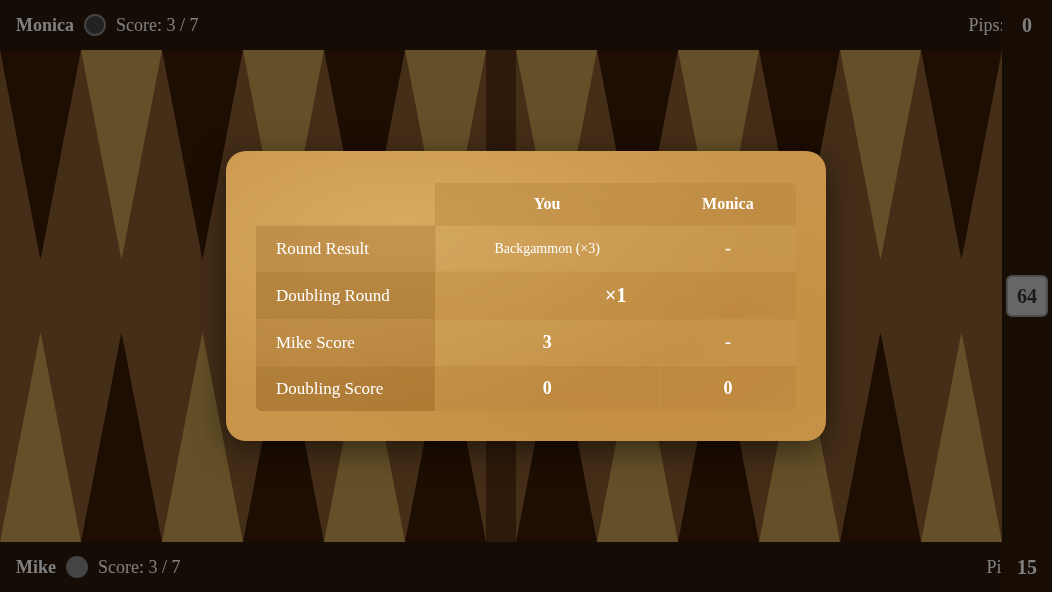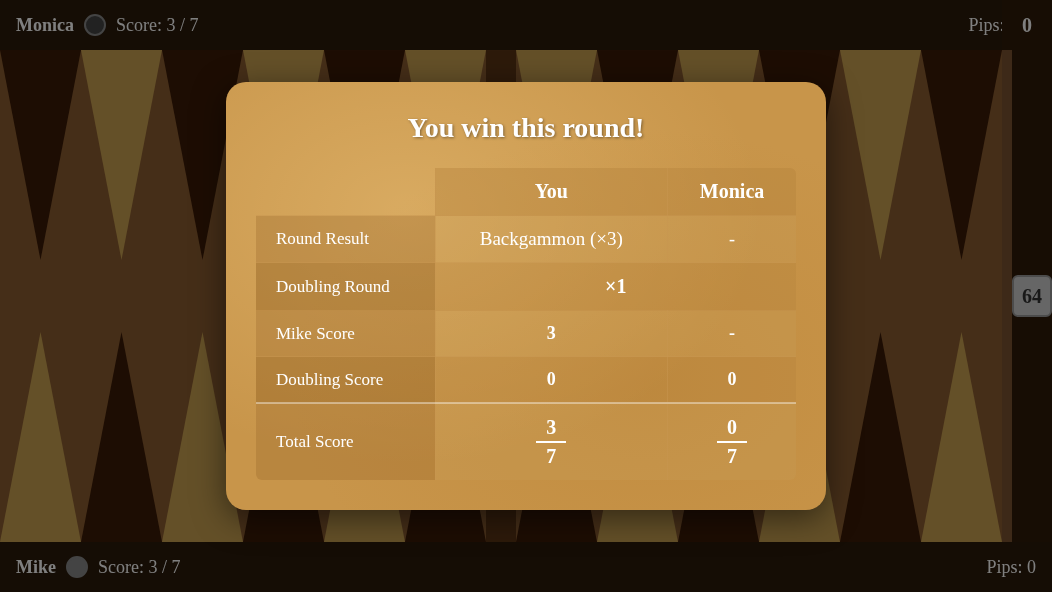--- a/index.html
+++ b/index.html
@@ -132,21 +132,21 @@
 
     .score-table th, .score-table td {
       padding: 12px 16px;
       text-align: center;
       border: 1px solid rgba(200,150,80,0.5);
     }
 
     .score-table thead th {
       background: rgba(180,130,60,0.4);
       color: white;
-      font-size: 20px;
+      font-size: 16px;
       font-weight: bold;
     }
 
     .score-table thead th:first-child {
       background: transparent;
     }
 
     .score-table tbody td:first-child {
       background: rgba(150,100,40,0.3);
       color: white;
@@ -247,21 +247,21 @@
       <div style="flex:1;background:#3a1a06;clip-path:polygon(50% 0%, 0% 100%, 100% 100%);"></div>
       <div style="flex:1;background:#c8a050;clip-path:polygon(50% 0%, 0% 100%, 100% 100%);"></div>
       <div style="flex:1;background:#3a1a06;clip-path:polygon(50% 0%, 0% 100%, 100% 100%);"></div>
       <div style="flex:1;background:#c8a050;clip-path:polygon(50% 0%, 0% 100%, 100% 100%);"></div>
       <div style="flex:1;background:#3a1a06;clip-path:polygon(50% 0%, 0% 100%, 100% 100%);"></div>
       <div style="flex:1;background:#c8a050;clip-path:polygon(50% 0%, 0% 100%, 100% 100%);"></div>
     </div>
   </div>
 </div>
 
-<div style="position:absolute;top:50px;bottom:50px;right:0;width:40px;background:#2e1a08;display:flex;align-items:center;justify-content:center;z-index:5;">
+<div style="position:absolute;top:50px;bottom:50px;right:0;width:50px;background:#2e1a08;display:flex;align-items:center;justify-content:center;z-index:5;">
   <div class="cube-box">
     <span>64</span>
   </div>
 </div>
 
 <div class="top-bar">
   <div class="top-bar-left">
     <span class="player-name">Monica</span>
     <div class="player-dot" style="background:#444;"></div>
     <span class="score-text">Score: 3 / 7</span>
@@ -276,70 +276,57 @@
 
 <div class="bottom-bar">
   <div class="top-bar-left">
     <span class="player-name">Mike</span>
     <div class="player-dot" style="background:#888;"></div>
     <span class="score-text">Score: 3 / 7</span>
   </div>
   <div class="top-bar-right">
     <span class="pips-text">Pips: 0</span>
   </div>
+  <div style="position:absolute;right:0;bottom:0;width:50px;height:50px;background:#2e1a08;display:flex;align-items:center;justify-content:center;">
+    <span style="color:white;font-size:20px;font-weight:bold;">15</span>
+  </div>
 </div>
 
 <div class="modal-overlay">
   <div class="modal">
-    <div class="modal-title">You win this round!</div>
 
     <table class="score-table">
       <thead>
         <tr>
           <th style="background:transparent;width:180px;"></th>
           <th>You</th>
           <th>Monica</th>
         </tr>
       </thead>
       <tbody>
 
         <tr>
           <td>Round Result</td>
-          <td style="font-size:19px;">Backgammon (×3)</td>
+          <td style="font-size:14px;">Backgammon (×3)</td>
           <td>-</td>
         </tr>
 
         <tr>
           <td>Doubling Round</td>
           <td colspan="2" style="font-size:20px;font-weight:bold;">×1</td>
         </tr>
 
         <tr>
           <td>Mike Score</td>
           <td class="bold-val">3</td>
           <td class="bold-val">-</td>
         </tr>
 
         <tr>
           <td>Doubling Score</td>
           <td class="bold-val">0</td>
           <td class="bold-val">0</td>
         </tr>
 
-        <tr class="total-row">
-          <td>Total Score</td>
-          <td>
-            <div class="total-val">
-              <span class="total-num">3</span>
-              <span class="total-den">7</span>
-            </div>
-          </td>
-          <td>
-            <div class="total-val">
-              <span class="total-num">0</span>
-              <span class="total-den">7</span>
-            </div>
-          </td>
-        </tr>
       </tbody>
     </table>
   </div>
 </div>
 
 </body></html>

